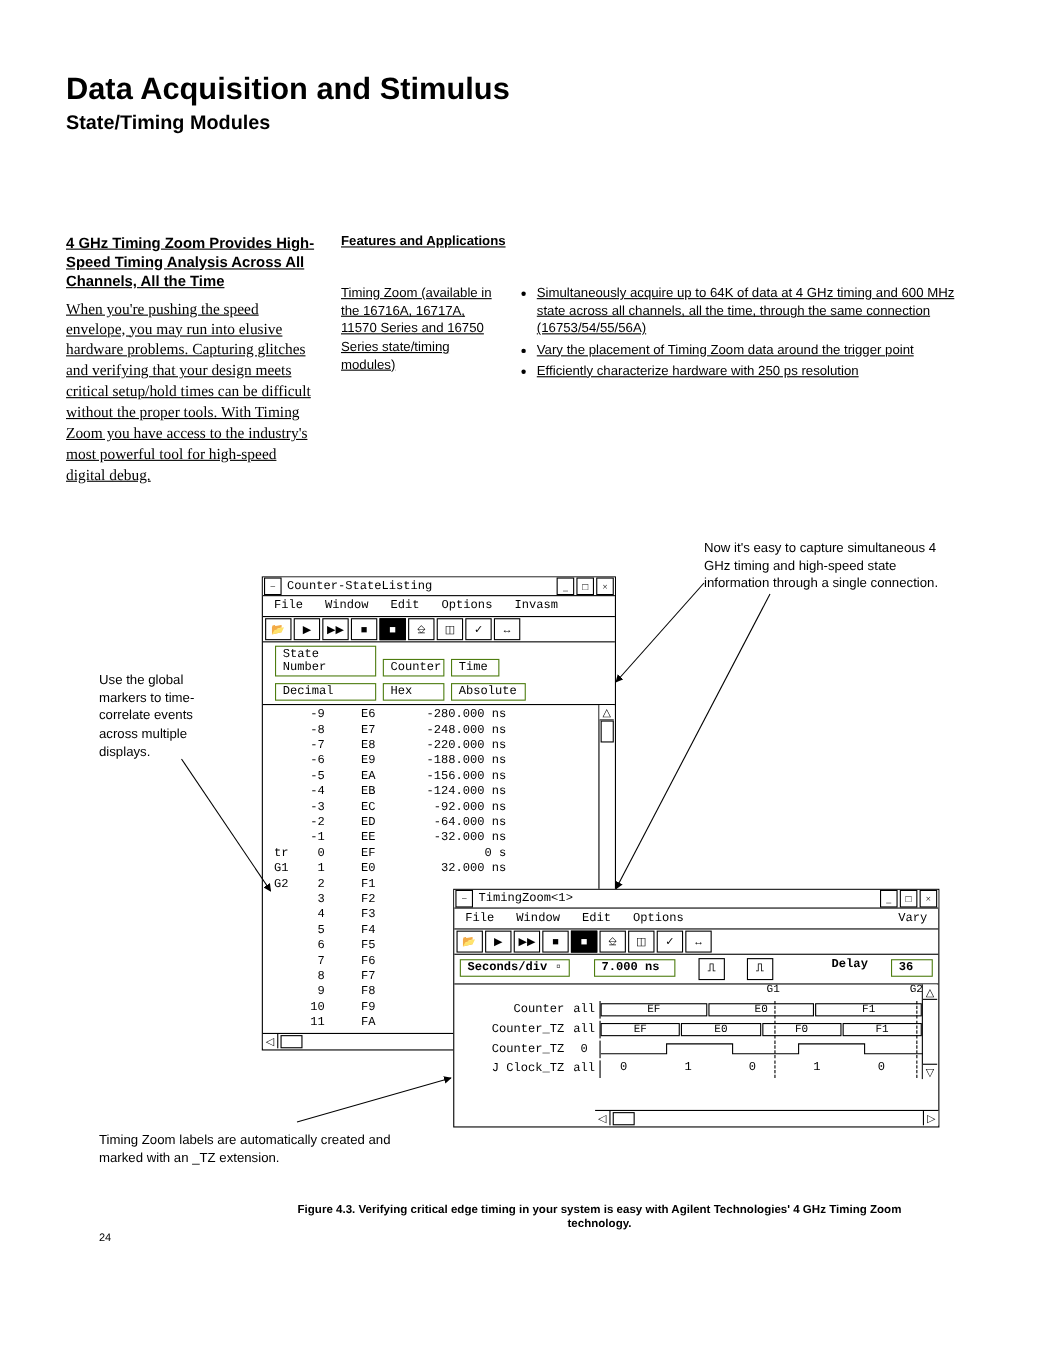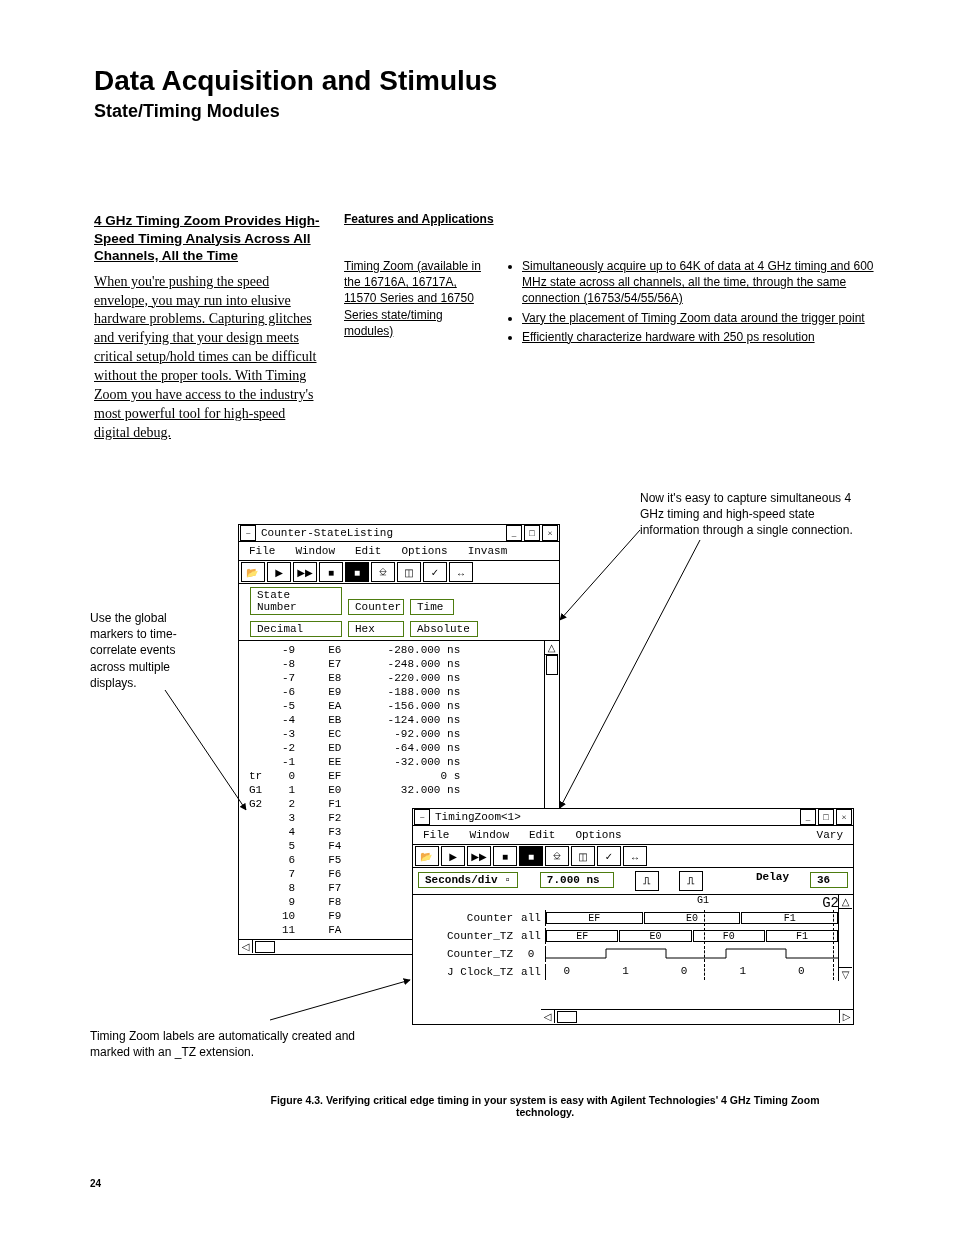--- a/index.html
+++ b/index.html
@@ -5,21 +5,21 @@
   body {
     margin: 0;
     background: #fff;
     font-family: "Times New Roman", Times, serif;
     color: #000;
     width: 954px;
     height: 1235px;
     position: relative;
   }
   .page {
-    padding: 65px 60px 0 94px;
+    padding: 65px 60px 0 60px;
     position: relative;
   }
   h1 {
     font-family: "Helvetica Neue", Arial, sans-serif;
     font-weight: 700;
     font-size: 28px;
     margin: 0 0 4px 0;
     letter-spacing: 0px;
     font-stretch: condensed;
   }
@@ -124,22 +124,21 @@
     top: 1094px;
     width: 600px;
     text-align: center;
     font-stretch: condensed;
   }
   .pagenum {
     position: absolute;
     font-family: "Helvetica Neue", Arial, sans-serif;
     font-size: 10px;
     left: 90px;
-    top: 1178px;
-    font-weight: bold;
+    top: 1120px;
   }
   
   .mono { font-family: "Courier New", monospace; font-size: 11px; }
   .win {
     position: absolute;
     border: 1.5px solid #000;
     background: #fff;
   }
   .titlebar {
     display: flex;
@@ -363,21 +362,21 @@
     <span class="field" style="width:60px">7.000 ns</span>
     <div class="tbtn">⎍</div>
     <div class="tbtn">⎍</div>
     <span style="margin-left:auto">Delay</span>
     <span class="field" style="width:24px">36</span>
   </div>
   <div style="position:relative;">
     <div class="mono" style="height:14px; display:flex; padding-left:130px; padding-right:14px;">
       <div style="flex:1; position:relative;">
         <span style="position:absolute; left:52%; font-size:10px;">G1</span>
-        <span style="position:absolute; right:0; font-size:14px;">G2</span>
+        <span style="position:absolute; right:0; font-size:10px;">G2</span>
       </div>
     </div>
     <div id="sigrows" class="sig-rows">
         <div class="sig-row">
           <div class="sig-label">Counter</div>
           <div class="sig-fmt">all</div>
           <div class="sig-wave">
             <div class="bus-box" style="left: 0%; width: 32.3333%;">EF</div>
             <div class="bus-box" style="left: 33.3333%; width: 32.3333%;">E0</div>
             <div class="bus-box" style="left: 66.6667%; width: 32.3333%;">F1</div>

